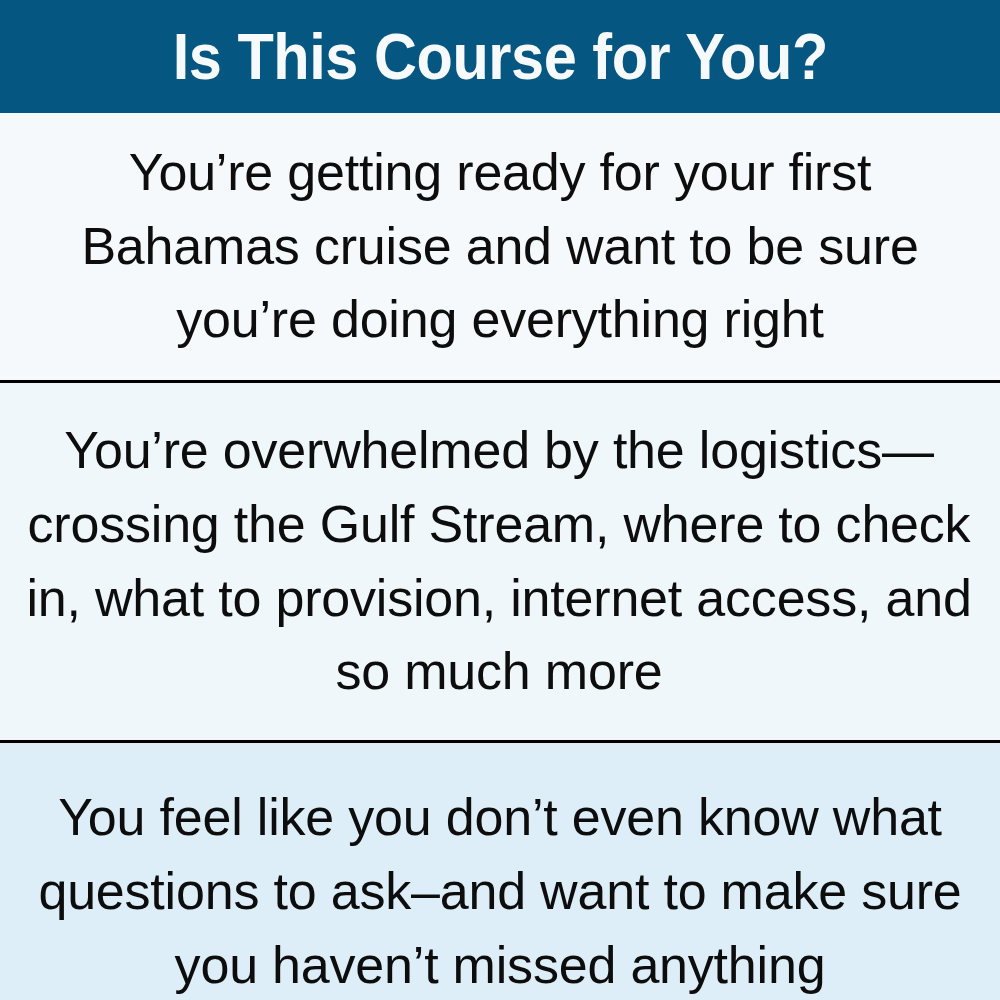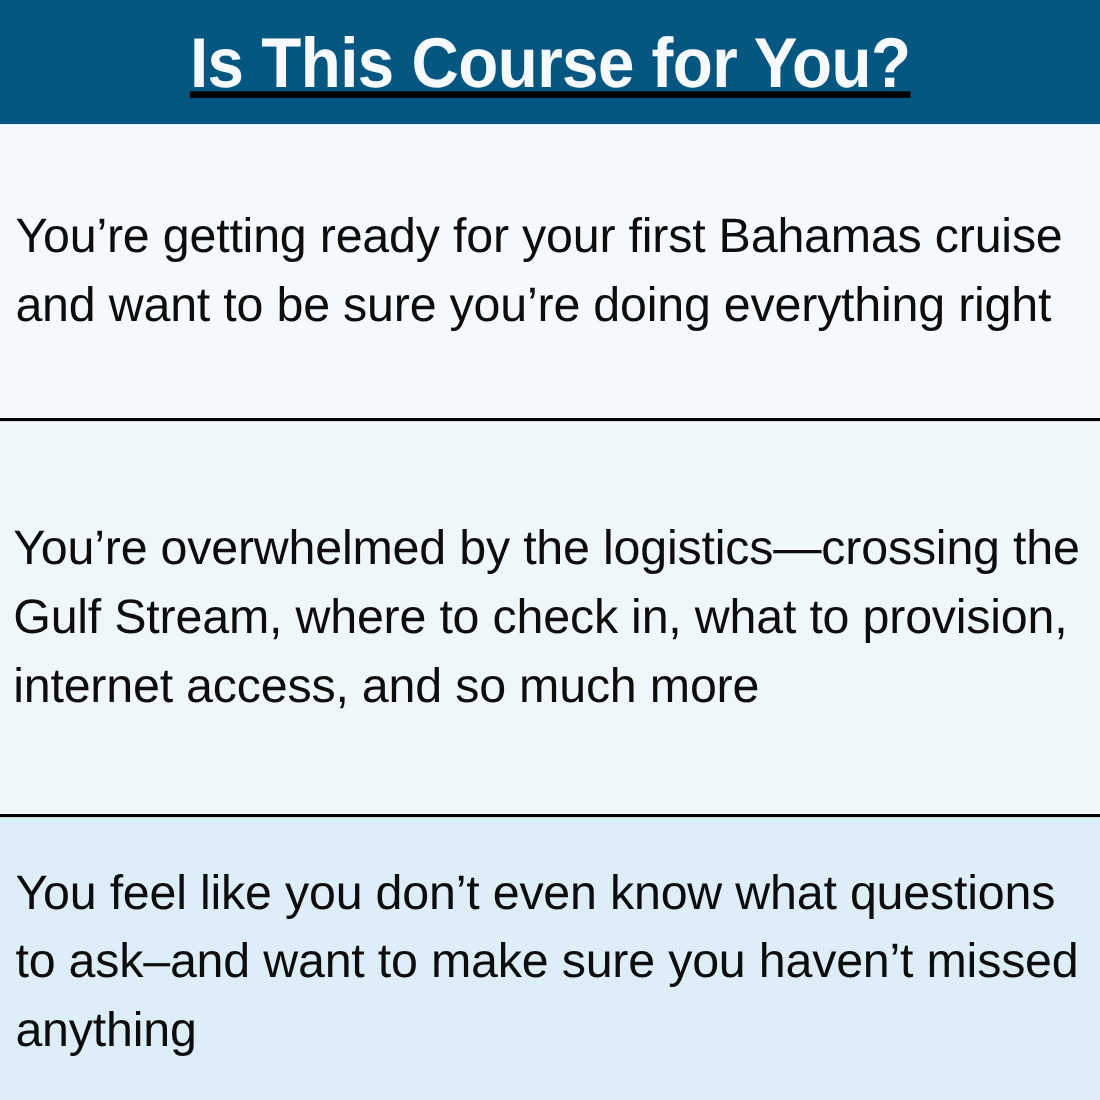--- a/index.html
+++ b/index.html
@@ -25,21 +25,20 @@
 
   
   .header-band {
     flex: 0 0 113px;
     height: 113px;
     background: #065682;
     display: flex;
     align-items: center;
     justify-content: center;
     overflow: hidden;
-    text-decoration: underline;
   }
   .header-title {
     color: #f7fafc;
     font-family: "Liberation Sans Narrow", "Liberation Sans", "DejaVu Sans Condensed", sans-serif;
     font-weight: bold;
     font-size: 64px;
     line-height: 1;
     letter-spacing: -0.5px;
     transform: scaleX(0.93);
     transform-origin: center center;
@@ -61,22 +60,23 @@
     align-items: center;
     justify-content: center;
     overflow: hidden;
     box-sizing: border-box;
     padding: 0 14px;
   }
   .panel-text {
     color: #0d0d0d;
     font-family: "Liberation Sans", "DejaVu Sans", sans-serif;
     font-weight: normal;
-    font-size: 44px;
+    font-size: 52px;
     line-height: 1.42;
+    text-align: center;
     width: 100%;
     letter-spacing: -0.2px;
   }
 
   .panel-1 {
     flex: 0 0 267px;
     height: 267px;
     background: #f5f9fc;
   }
   .panel-2 {

